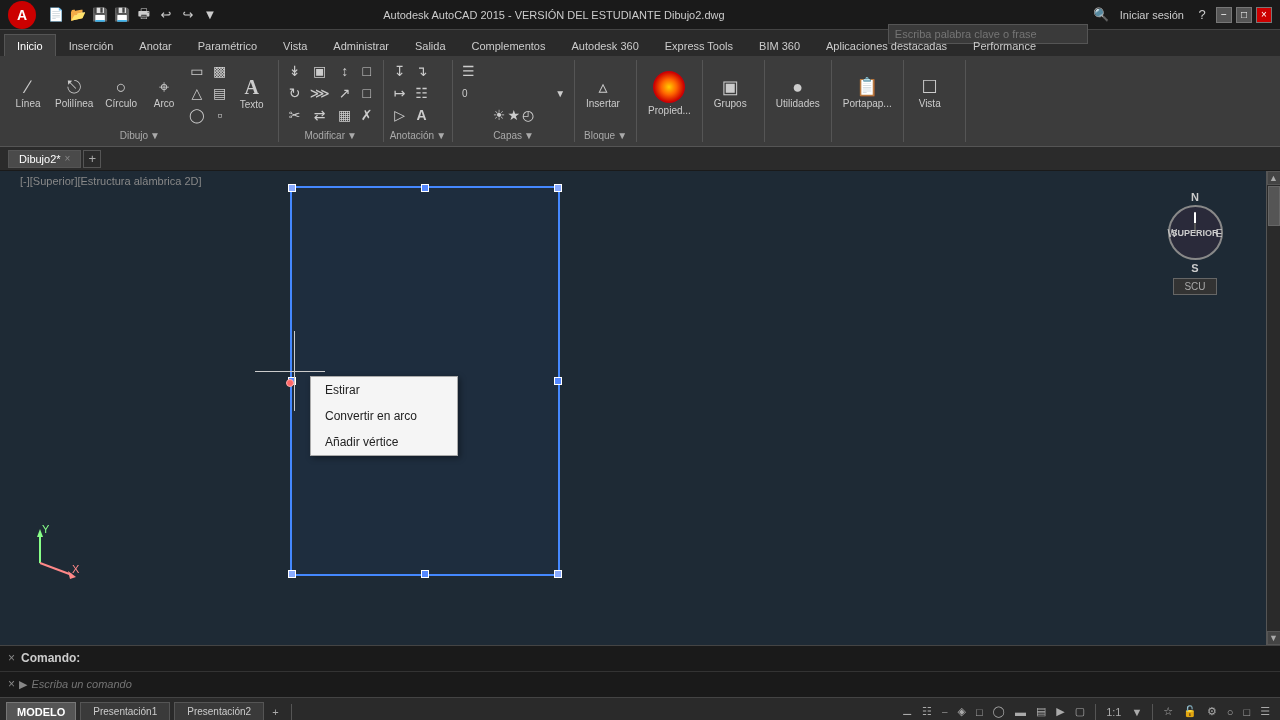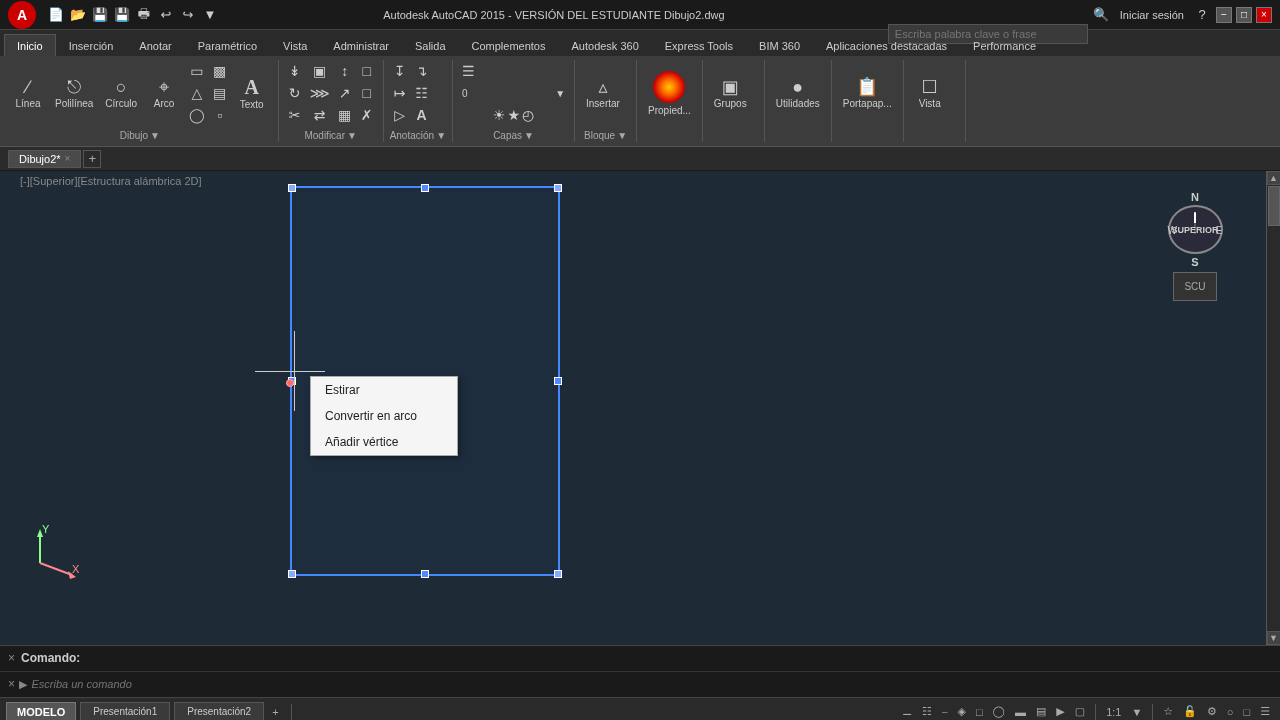--- a/index.html
+++ b/index.html
@@ -268,21 +268,21 @@
       z-index: 2;
       display: flex; align-items: center; justify-content: center;
       flex-direction: column;
     }
     #compass-s { color: #ccc; font-size: 11px; font-weight: bold; }
     #compass-w { position: absolute; left: -2px; top: 50%; transform: translateY(-50%); color: #ccc; font-size: 10px; }
     #compass-e { position: absolute; right: -2px; top: 50%; transform: translateY(-50%); color: #ccc; font-size: 10px; }
     #scu-box {
       background: #333;
       border: 1px solid #666;
-      padding: 8px 10px;
+      padding: 2px 10px;
       color: #aaa;
       font-size: 10px;
       margin-top: 4px;
     }
 
     
     #ucs-icon {
       position: absolute;
       bottom: 60px; left: 20px;
       z-index: 20;

